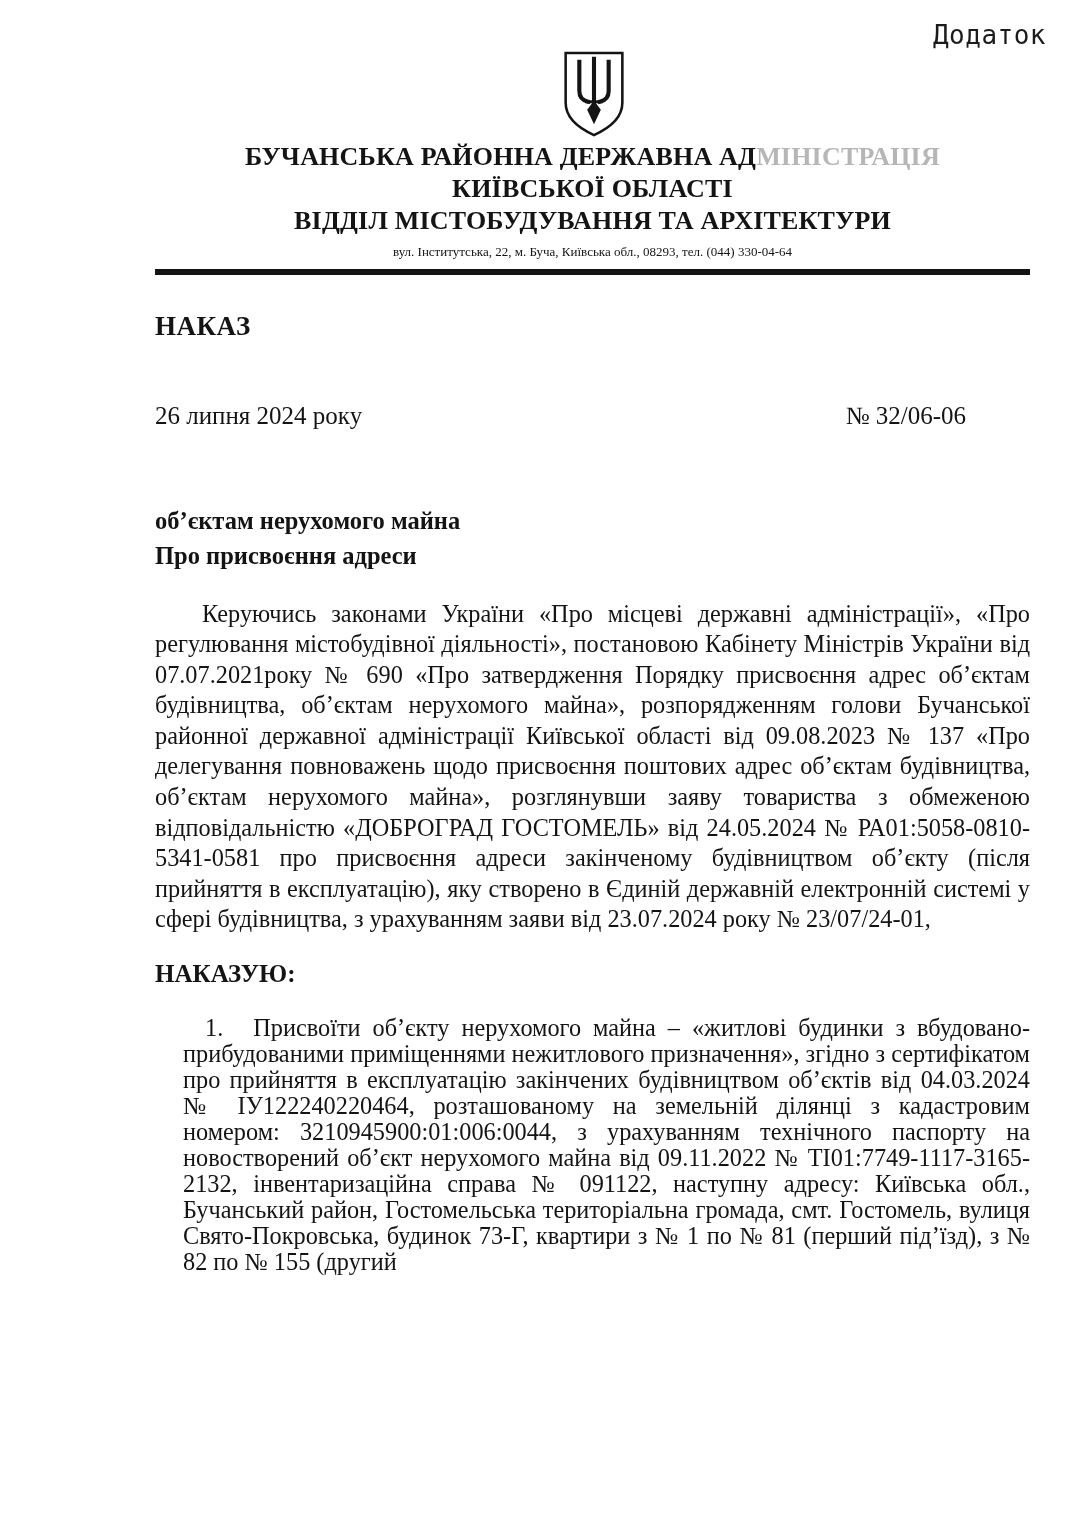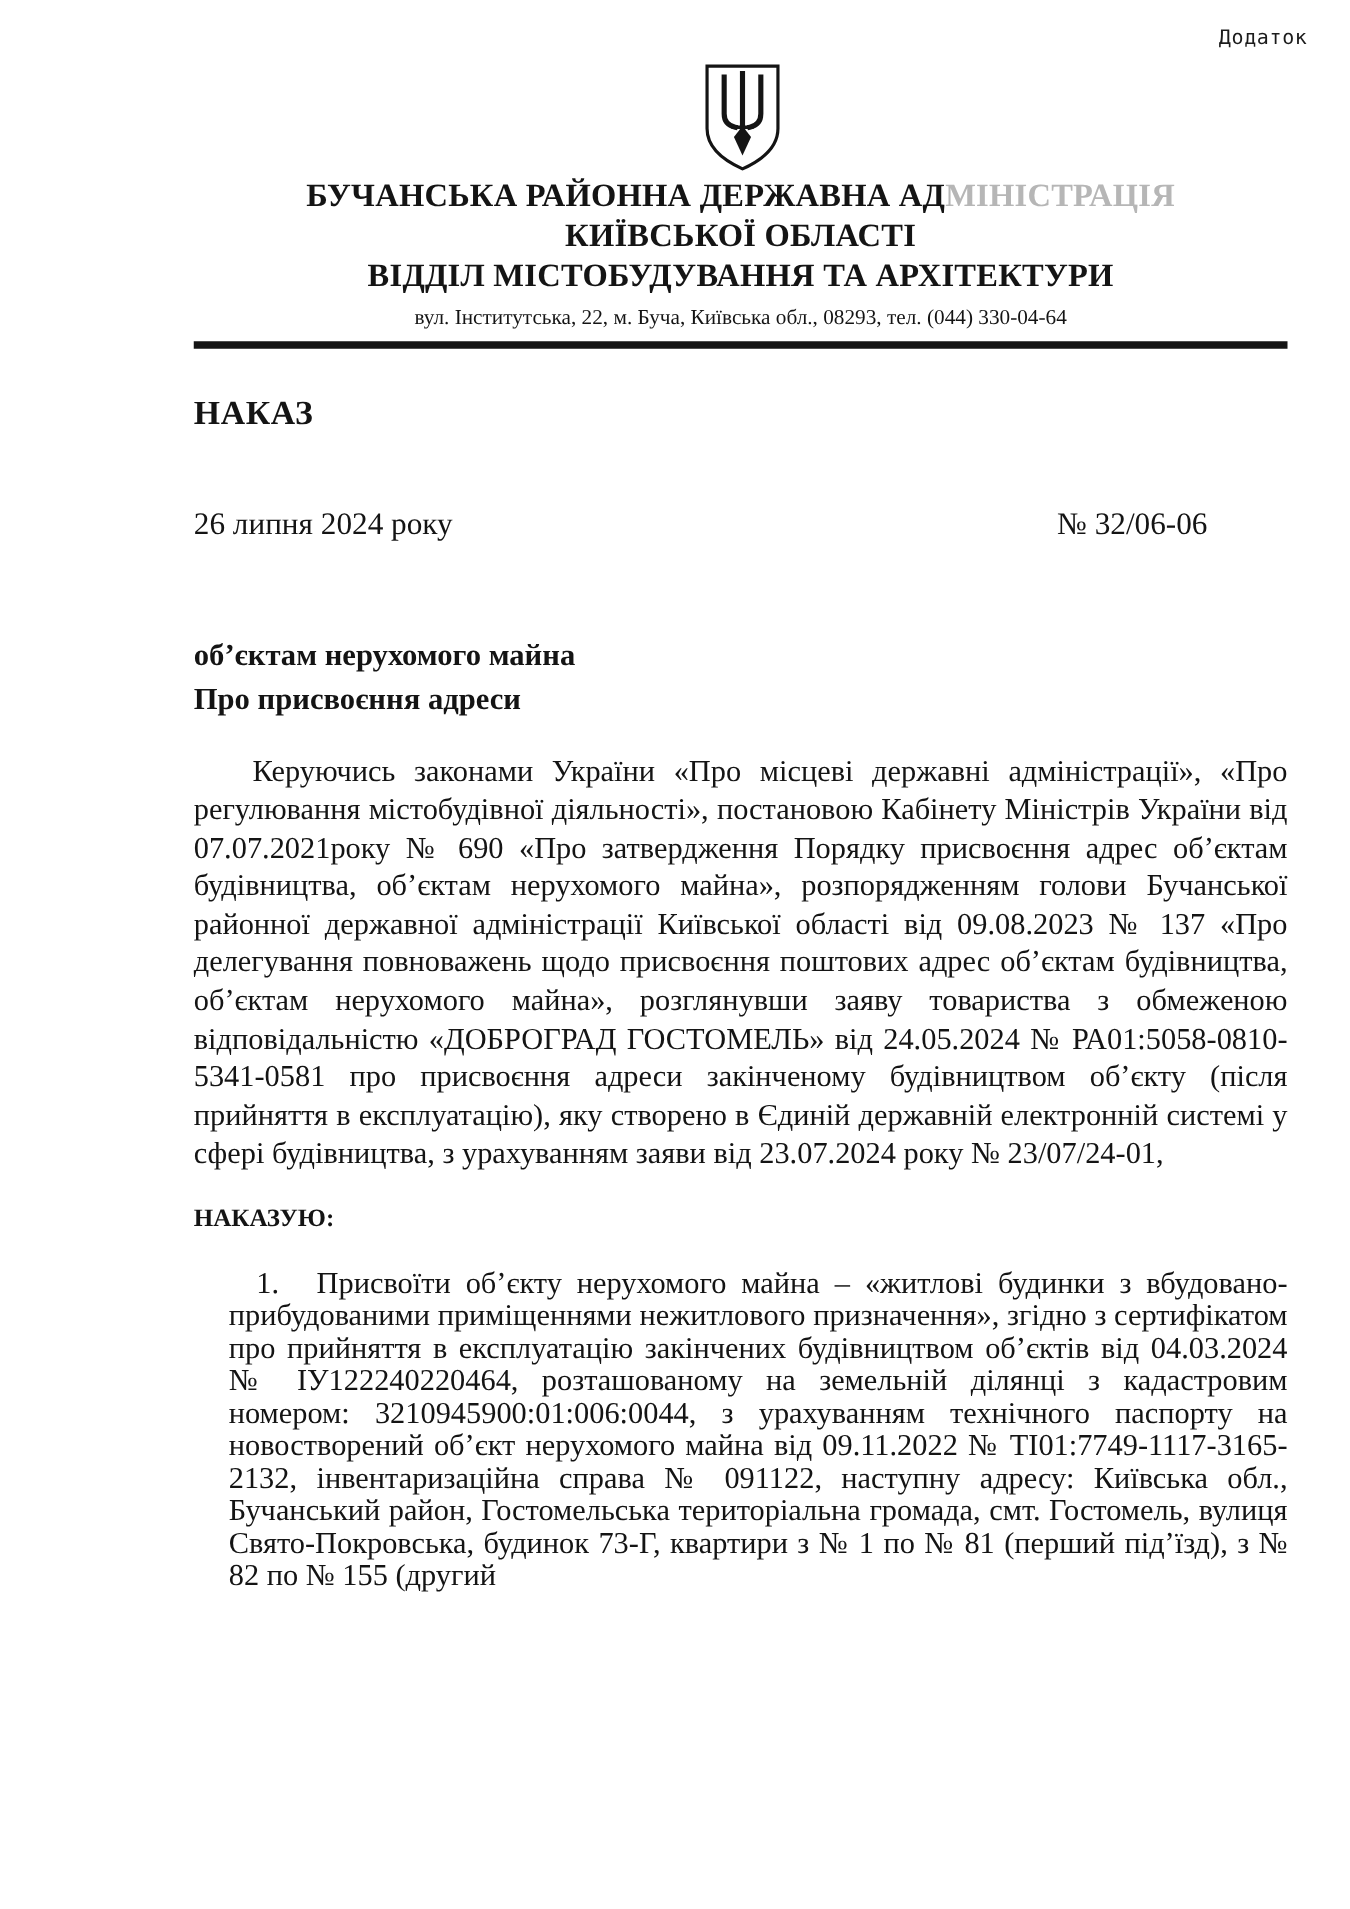--- a/index.html
+++ b/index.html
@@ -12,21 +12,21 @@
     overflow: hidden;
     font-family: "Liberation Serif", "DejaVu Serif", serif;
     color: #141414;
   }
   
   .appendix-label {
     position: absolute;
     top: 20px;
     right: 34px;
     font-family: "DejaVu Sans Mono", monospace;
-    font-size: 16px;
+    font-size: 26px;
     letter-spacing: 0.5px;
     color: #1c1c1c;
     z-index: 3;
   }
   .scan-line {
     position: absolute;
     top: 49px;
     left: 616px;
     font-family: "DejaVu Sans Mono", monospace;
     font-size: 18px;
@@ -57,21 +57,21 @@
     text-align: center;
     font-weight: bold;
     font-size: 26px;
     line-height: 32px;
     letter-spacing: 0.2px;
   }
   .org-name .gray-part { color: #b6b6b6; }
   .address-line {
     margin-top: 7px;
     text-align: center;
-    font-size: 17px;
+    font-size: 13px;
   }
   .head-rule {
     margin-top: 9px;
     height: 5.5px;
     background: #141414;
     border: none;
   }
   .doc-type {
     margin-top: 36px;
     font-weight: bold;
@@ -95,21 +95,21 @@
   .preamble {
     margin-top: 26px;
     font-size: 24.3px;
     line-height: 30.6px;
     text-align: justify;
     text-indent: 47px;
   }
   .resolve-heading {
     margin-top: 25px;
     font-weight: bold;
-    font-size: 20px;
+    font-size: 25px;
   }
   .item1 {
     margin-top: 27px;
     margin-left: 28px;
     font-size: 24.3px;
     line-height: 26px;
     text-align: justify;
     text-indent: 22px;
   }
   .item1 .item-number { padding-right: 30px; }

